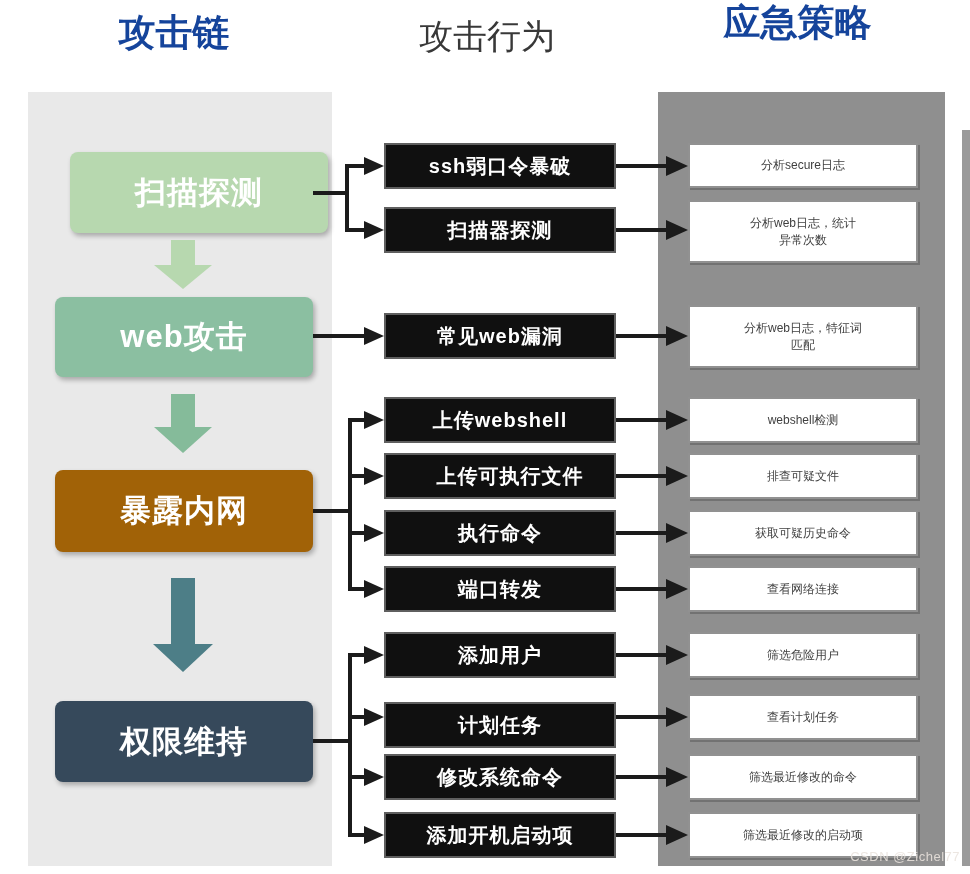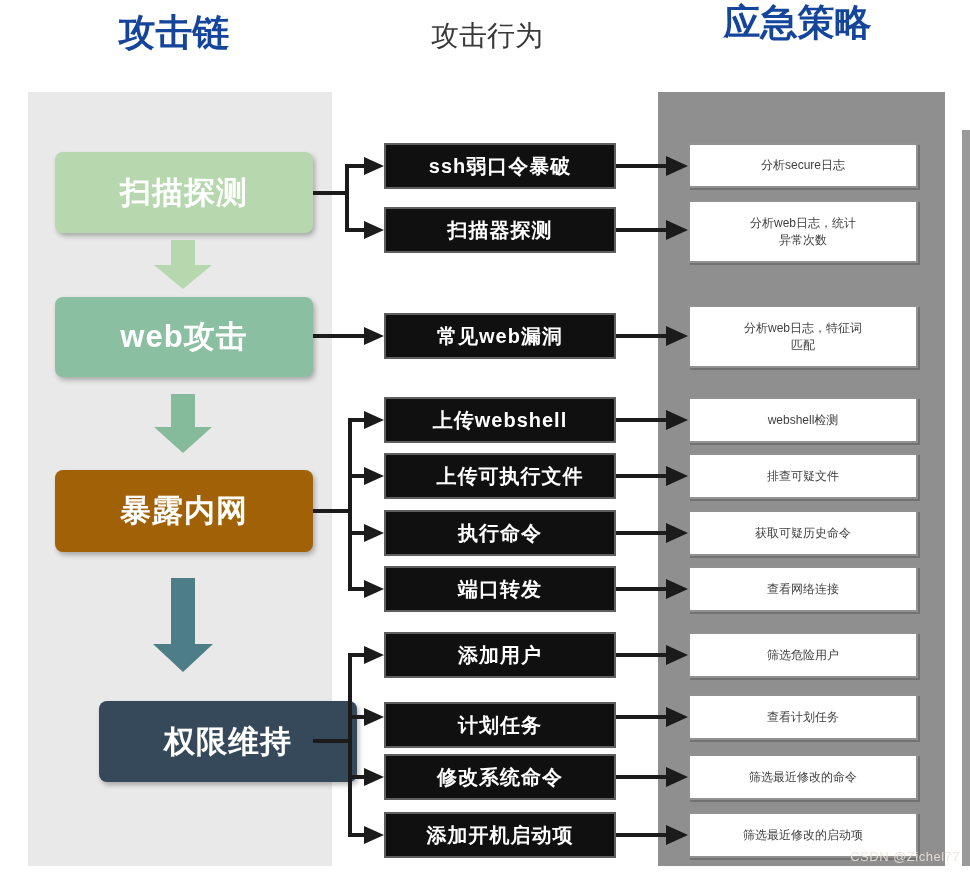--- a/index.html
+++ b/index.html
@@ -2,21 +2,21 @@
 <html><head>
 <meta charset="utf-8">
 <style>
   html,body{margin:0;padding:0;background:#ffffff;}
   .canvas{
     position:relative;width:970px;height:874px;overflow:hidden;
     font-family:"Liberation Sans","DejaVu Sans",sans-serif;background:#ffffff;
   }
   .hdr{position:absolute;text-align:center;line-height:46px;}
   .hdr-blue{color:#15449b;font-weight:bold;font-size:37px;}
-  .hdr-dark{color:#383838;font-weight:400;font-size:28px;}
+  .hdr-dark{color:#383838;font-weight:400;font-size:34px;}
   .panel{position:absolute;top:92px;height:774px;}
   .panel-left{left:28px;width:304px;background:#e9e9e9;}
   .panel-right{left:658px;width:287px;background:#8f8f8f;}
   .edge-strip{position:absolute;left:962px;top:130px;width:8px;height:736px;background:#9a9a9a;}
   .box-chain{
     position:absolute;left:55px;width:258px;border-radius:8px;color:#ffffff;
     font-weight:bold;font-size:31px;display:flex;align-items:center;justify-content:center;
     box-shadow:2px 3px 5px rgba(0,0,0,0.28);letter-spacing:1px;
   }
   .box-behavior{
@@ -47,24 +47,24 @@
 <div class="canvas">
 
   <div class="hdr hdr-blue" style="left:22px;top:10px;width:304px;">攻击链</div>
   <div class="hdr hdr-dark" style="left:367px;top:13px;width:240px;">攻击行为</div>
   <div class="hdr hdr-blue" style="left:654px;top:0;width:287px;">应急策略</div>
 
   <div class="panel panel-left"></div>
   <div class="panel panel-right"></div>
   <div class="edge-strip"></div>
 
-  <div class="box-chain" style="top:152px;height:81px;background:#b7d8af;">扫描探测</div>
+  <div class="box-chain" style="top:152px;height:81px;background:#b7d8af;margin-left:15px;">扫描探测</div>
   <div class="box-chain" style="top:297px;height:80px;background:#8bbfa1;">web攻击</div>
   <div class="box-chain" style="top:470px;height:82px;background:#a16207;">暴露内网</div>
-  <div class="box-chain" style="top:701px;height:81px;background:#36495b;margin-left:44px;">权限维持</div>
+  <div class="box-chain" style="top:701px;height:81px;background:#36495b;">权限维持</div>
 
   <div>
     <div class="da-shaft" style="left:171px;top:240px;height:26px;background:#b7d8af;"></div>
     <div class="da-head" style="left:154px;top:265px;border-top:24px solid #b7d8af;"></div>
   </div>
   <div>
     <div class="da-shaft" style="left:171px;top:394px;height:34px;background:#85bb9a;"></div>
     <div class="da-head" style="left:154px;top:427px;border-top:26px solid #85bb9a;"></div>
   </div>
   <div>

